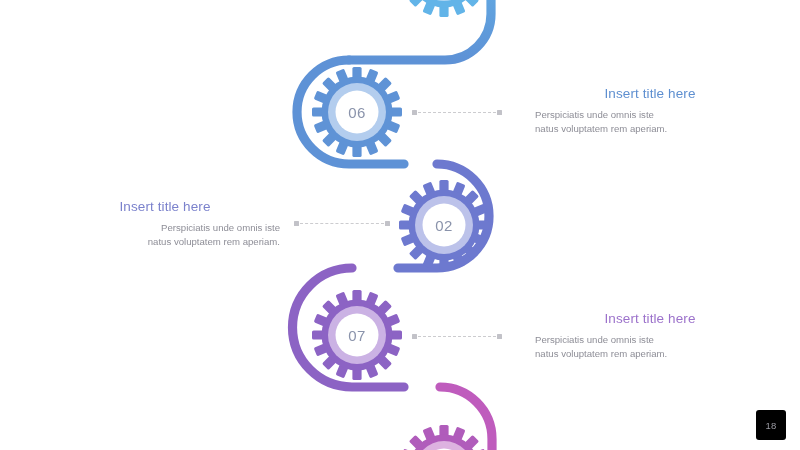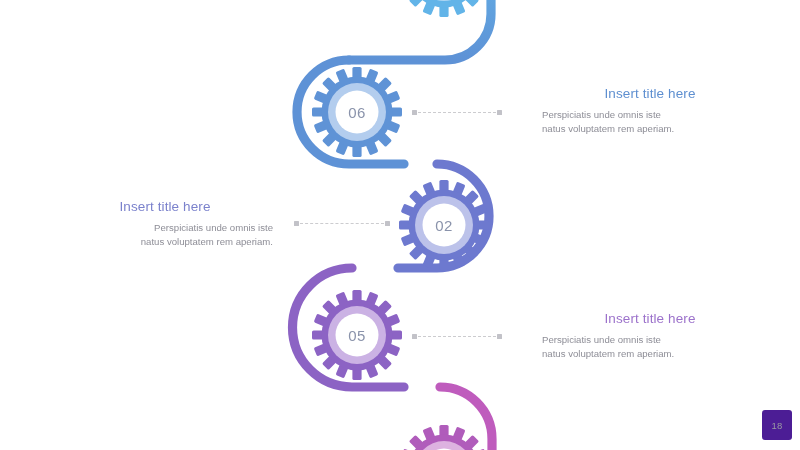--- a/index.html
+++ b/index.html
@@ -18,21 +18,21 @@
     font-size:13.5px;
     letter-spacing:.1px;
     margin:0 0 7px 0;
     font-weight:400;
     text-align:center;
   }
   .textblock .tb-body{
     font-size:9.6px;
     line-height:1.42;
     color:#8e8e97;
-    margin:7px;
+    margin:0;
     white-space:pre-line;
   }
   .side-right{text-align:left;}
   .side-left{text-align:right;}
 
   .connector{position:absolute;height:9px;display:flex;align-items:center;}
   .connector .cdot{
     width:5px;height:5px;background:#c2c2c8;flex:0 0 auto;border-radius:.5px;
   }
   .connector .cline{
@@ -42,23 +42,23 @@
   .gearnum{
     position:absolute;
     font-size:15px;
     color:#8a93ab;
     letter-spacing:.3px;
     transform:translate(-50%,-50%);
     pointer-events:none;
   }
 
   #pagebadge{
-    position:absolute;right:8px;bottom:10px;
+    position:absolute;right:14px;bottom:10px;
     width:30px;height:30px;
-    background:#4c1d95;
+    background:#000000;
     border-radius:3px;
     display:flex;align-items:center;justify-content:center;
     font-size:9.5px;color:#9a9aa2;letter-spacing:.3px;
   }
 </style>
 </head>
 <body>
 
 <div id="stage">
 
@@ -180,21 +180,21 @@
 
     <g transform="translate(444,470)">
       <use href="#gearteeth" fill="#b05cbb"></use>
       <circle r="29" fill="#ddb2e0"></circle>
       <circle r="21.5" fill="#ffffff"></circle>
     </g>
   </svg>
 
   <div class="gearnum" style="left:357px;top:112px;">06</div>
   <div class="gearnum" style="left:444px;top:225px;">02</div>
-  <div class="gearnum" style="left:357px;top:335px;">05</div>
+  <div class="gearnum" style="left:357px;top:335px;">07</div>
 
   <div class="connector" style="left:412px;top:108px;width:90px;">
     <span class="cdot"></span>
     <span class="cline"></span>
     <span class="cdot"></span>
   </div>
 
   <div class="connector" style="left:294px;top:219px;width:96px;">
     <span class="cdot"></span>
     <span class="cline"></span>

